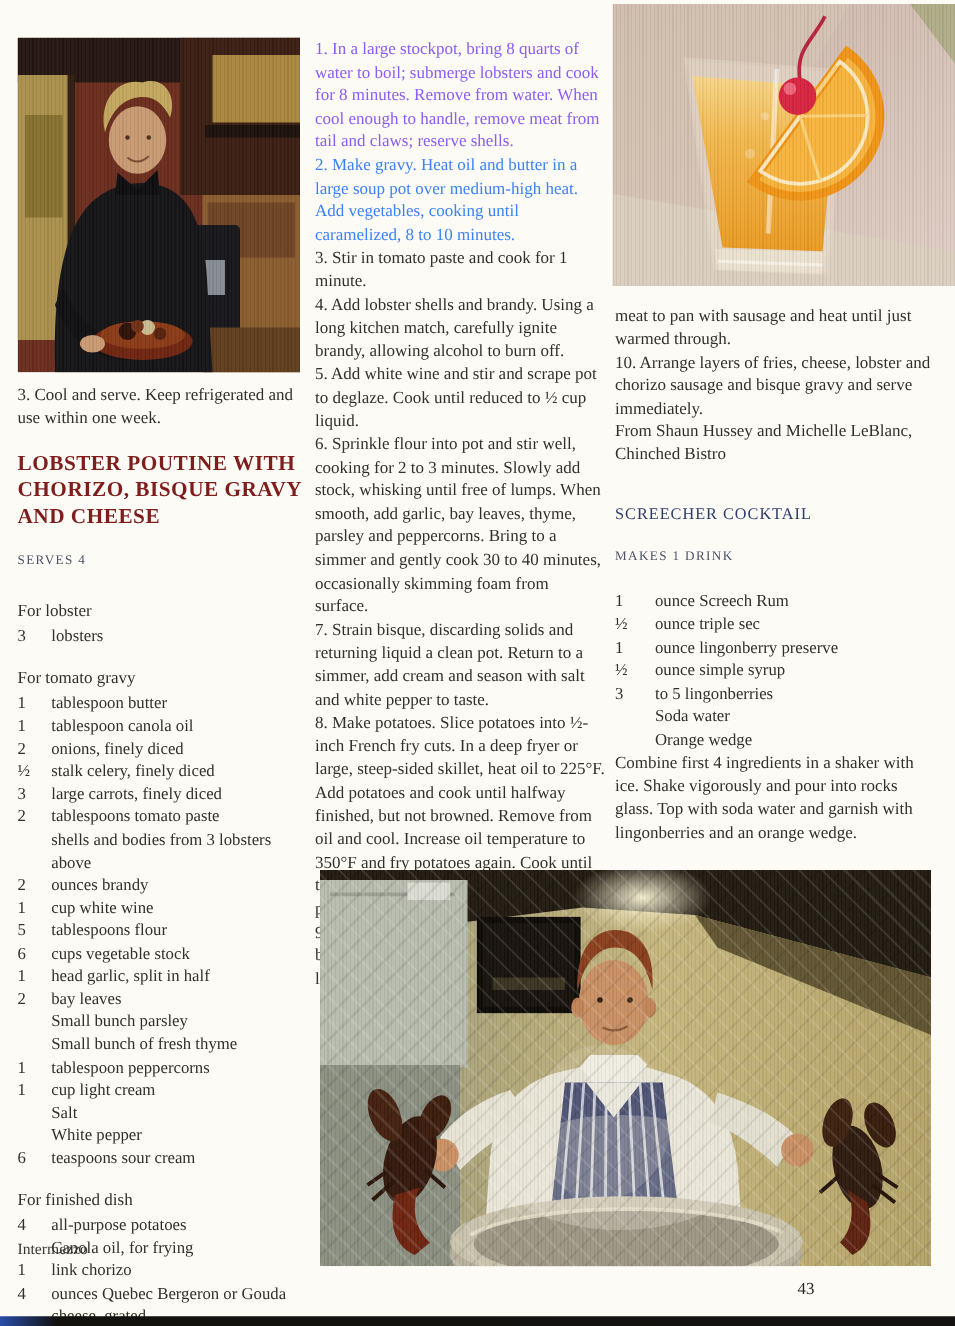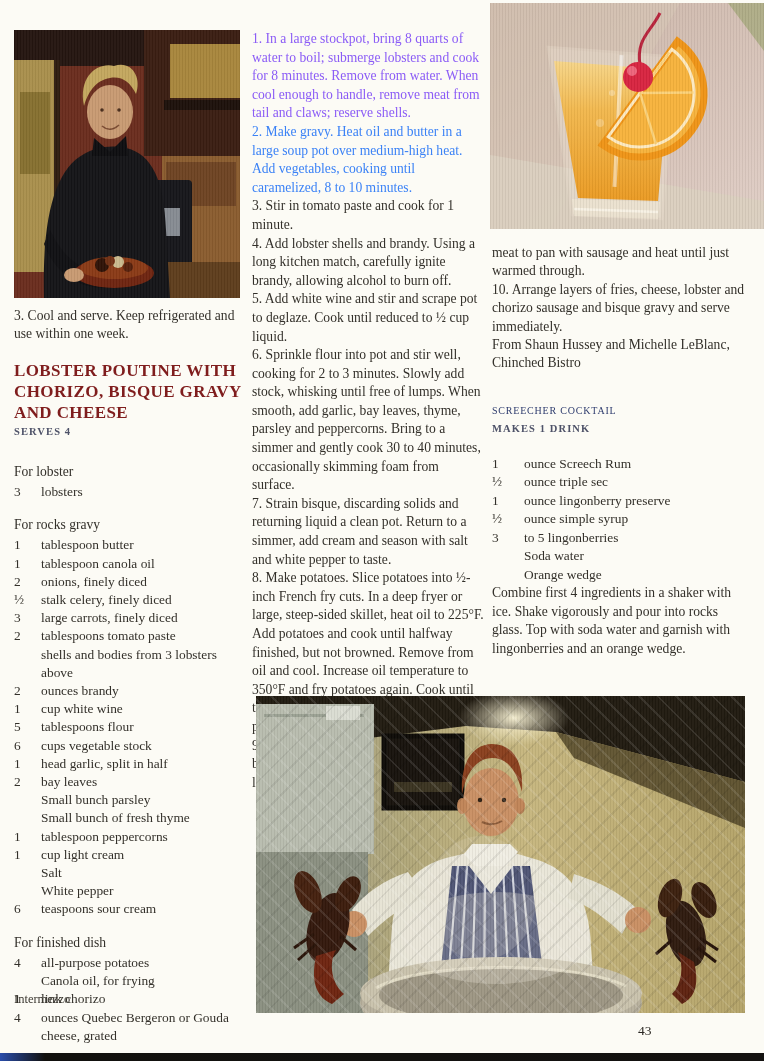--- a/index.html
+++ b/index.html
@@ -16,37 +16,37 @@
 
   .body-text{font-size:13.6px;line-height:18.4px;margin:0;}
   .col-left .body-text{margin-top:9px;}
 
   .recipe-title{
     margin:16px 0 0 0;font-weight:bold;
     font-size:17px;line-height:21px;letter-spacing:.4px;
     color:#7f1d1d;
   }
   .small-caps{
-    margin-top:3px;font-size:10.5px;letter-spacing:1.1px;color:#4e5268;font-weight:bold;
+    margin-top:20px;font-size:10.5px;letter-spacing:1.1px;color:#4e5268;
   }
   .ing-heading{font-size:13.6px;line-height:18.2px;}
   .ing-section{margin-top:15px;}
   .ing-section.first{margin-top:26px;}
   .ing-list{margin-top:2px;}
   .ing-row{display:grid;grid-template-columns:27px 1fr;font-size:13.4px;line-height:18.2px;}
   .cocktail .ing-row{grid-template-columns:32px 1fr;line-height:18.5px;}
 
   .steps .step{margin:0;font-size:13.6px;line-height:18.6px;}
   .steps .step:nth-of-type(1){color:#8b5cf6;}
   .steps .step:nth-of-type(2){color:#3b82f6;}
 
   .col-right .body-text{margin:0;}
   .attribution{margin-top:19px;}
   .cocktail-title{
-    margin:28px 0 0 0;font-weight:normal;font-size:10px;line-height:19px;
+    margin:28px 0 0 0;font-weight:normal;font-size:13px;line-height:19px;
     letter-spacing:.8px;color:#2e3c6e;
   }
   .cocktail .ing-list{margin-top:21px;}
   .method{margin-top:25px;}
 
   
   .photo{position:relative;overflow:hidden;}
   .photo::after{ 
     content:"";position:absolute;inset:0;pointer-events:none;
     background:repeating-linear-gradient(90deg,rgba(0,0,0,.05) 0 1px,rgba(255,255,255,.03) 1px 3px);
@@ -120,21 +120,21 @@
       <div class="ing-list">
 
           <div class="ing-row">
             <span class="qty">3</span>
             <span class="ing-text">lobsters</span>
           </div>
         </div>
     </div>
 
     <div class="ing-section">
-      <div class="ing-heading">For rocks gravy</div>
+      <div class="ing-heading">For tomato gravy</div>
       <div class="ing-list">
 
           <div class="ing-row">
             <span class="qty">1</span>
             <span class="ing-text">tablespoon butter</span>
           </div>
 
           <div class="ing-row">
             <span class="qty">1</span>
             <span class="ing-text">tablespoon canola oil</span>

